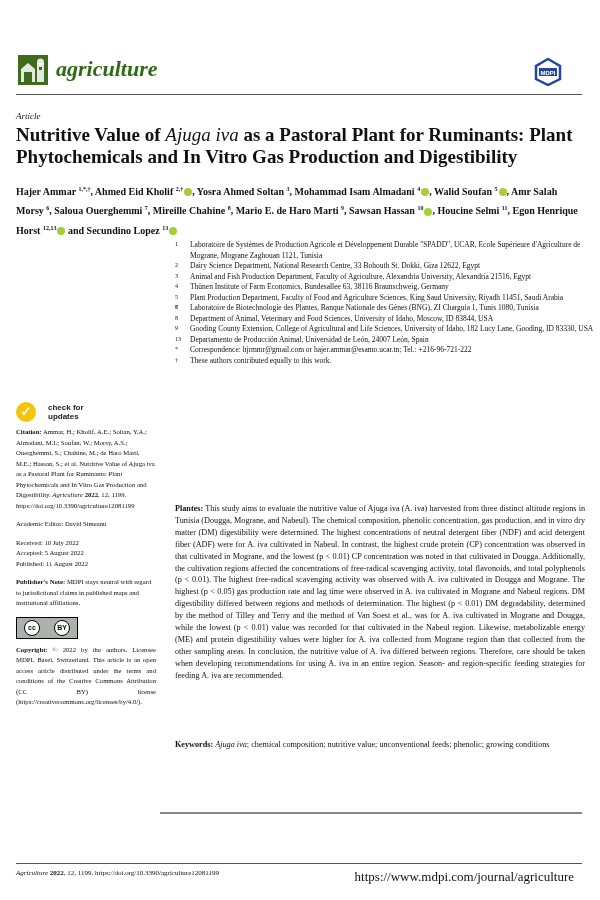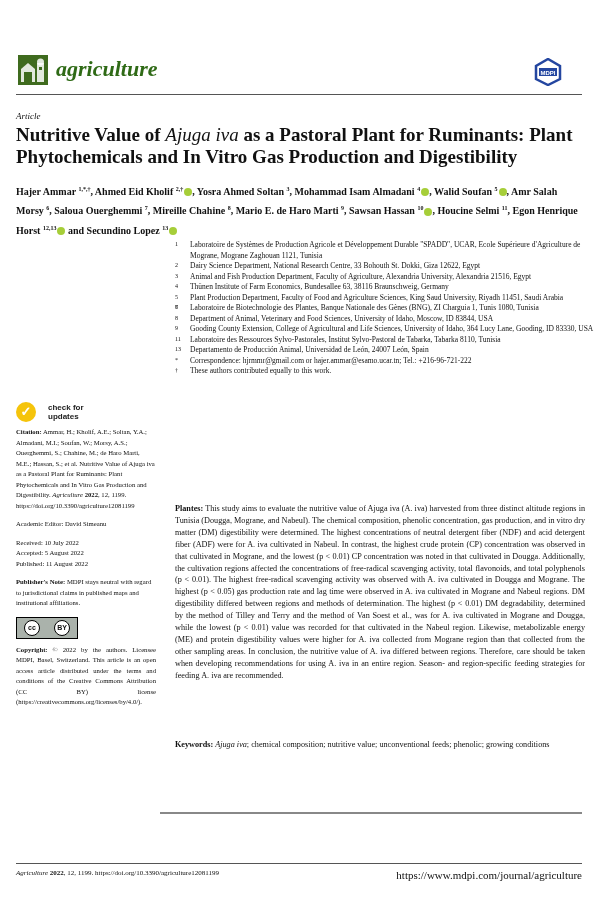--- a/index.html
+++ b/index.html
@@ -31,21 +31,21 @@
   .i { font-style:italic; }
   #cc-badge { width:60px; height:20px; background:#aab2ab; border:1px solid #000; display:flex; align-items:center; justify-content:space-around; margin-bottom:6px; }
   .cc-circle { width:14px; height:14px; border-radius:50%; background:#fff; border:1px solid #000; font-size:7px; font-weight:bold; text-align:center; line-height:14px; font-family:"Liberation Sans",sans-serif; }
   
   #abstract { left:175px; top:503px; width:410px; font-size:8.2px; line-height:11.9px; text-align:justify; }
   #keywords { left:175px; top:739px; width:410px; font-size:8.2px; line-height:11.9px; text-align:justify; }
   #body-rule { left:160px; top:812px; width:422px; height:2px; background:#888; }
   
   #footer-rule { left:16px; top:863px; width:566px; height:1px; background:#555; }
   #footer-left { left:16px; top:869px; font-size:7px; }
-  #footer-right { right:18px; top:869px; font-size:11px; }
+  #footer-right { right:26px; top:869px; font-size:13px; }
 </style>
 </head>
 <body>
 
 <div id="logo-box" class="abs">
   <svg width="30" height="30" viewBox="0 0 30 30">
     <path d="M3 27 V14 L10 8 L17 14 V27 Z" fill="#fff" opacity="0.85"></path>
     <rect x="6" y="17" width="8" height="10" fill="#3f6b1e"></rect>
     <rect x="19" y="8" width="7" height="19" fill="#fff" opacity="0.85"></rect>
     <circle cx="22.5" cy="7" r="3.5" fill="#fff" opacity="0.85"></circle>
@@ -69,22 +69,21 @@
 
 <div id="affil" class="abs">
     <div class="aff"><span class="num">1</span><span>Laboratoire de Systèmes de Production Agricole et Développement Durable "SPADD", UCAR, Ecole Supérieure d'Agriculture de Mograne, Mograne Zaghouan 1121, Tunisia</span></div>
     <div class="aff"><span class="num">2</span><span>Dairy Science Department, National Research Centre, 33 Bohouth St. Dokki, Giza 12622, Egypt</span></div>
     <div class="aff"><span class="num">3</span><span>Animal and Fish Production Department, Faculty of Agriculture, Alexandria University, Alexandria 21516, Egypt</span></div>
     <div class="aff"><span class="num">4</span><span>Thünen Institute of Farm Economics, Bundesallee 63, 38116 Braunschweig, Germany</span></div>
     <div class="aff"><span class="num">5</span><span>Plant Production Department, Faculty of Food and Agriculture Sciences, King Saud University, Riyadh 11451, Saudi Arabia</span></div>
     <div class="aff"><span class="num">6</span></div>
     <div class="aff"><span class="num">7</span><span>Laboratoire de Biotechnologie des Plantes, Banque Nationale des Gènes (BNG), ZI Charguia 1, Tunis 1080, Tunisia</span></div>
     <div class="aff"><span class="num">8</span><span>Department of Animal, Veterinary and Food Sciences, University of Idaho, Moscow, ID 83844, USA</span></div>
-    <div class="aff"><span class="num">9</span><span>Gooding County Extension, College of Agricultural and Life Sciences, University of Idaho, 364 Lucy Lane, Gooding, ID 83330, USA</span></div>
-    <div class="aff"><span class="num">11</span><span>Laboratoire des Ressources Sylvo-Pastorales, Institut Sylvo-Pastoral de Tabarka, Tabarka 8110, Tunisia</span></div>
+    <div class="aff"><span class="num">9</span><span>Gooding County Extension, College of Agricultural and Life Sciences, University of Idaho, 182 Lucy Lane, Gooding, ID 83330, USA</span></div>
     <div class="aff"><span class="num">13</span><span>Departamento de Producción Animal, Universidad de León, 24007 León, Spain</span></div>
     <div class="aff"><span class="num">*</span><span>Correspondence: hjrmmr@gmail.com or hajer.ammar@esamo.ucar.tn; Tel.: +216-96-721-222</span></div>
     <div class="aff"><span class="num">†</span><span>These authors contributed equally to this work.</span></div>
   </div>
 
 <div id="side" class="abs">
   <div id="check-updates">
     <div class="check-circle">✓</div>
     <div class="check-text">
       <div>check for</div>

